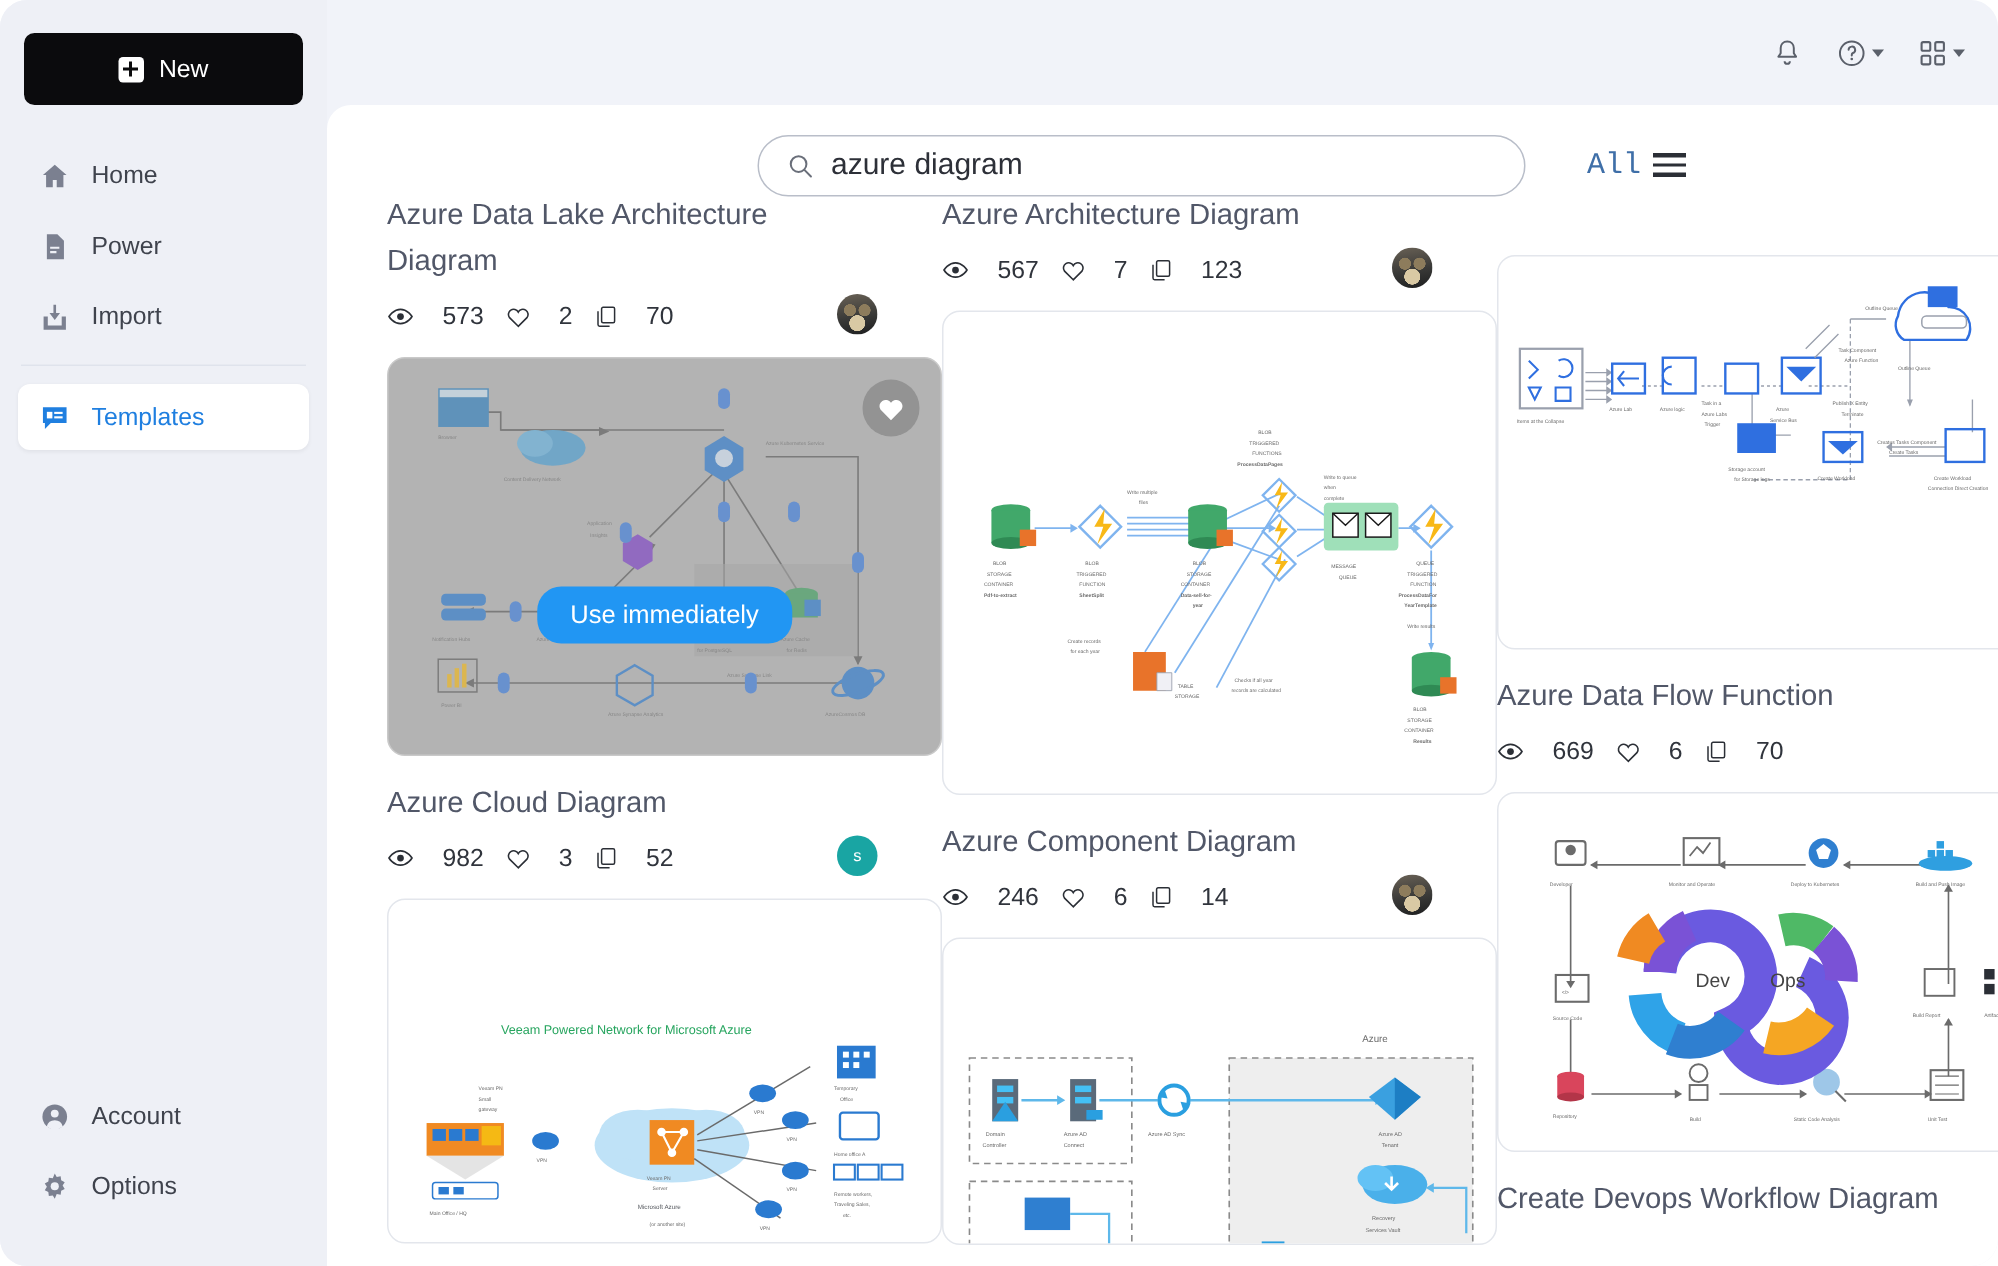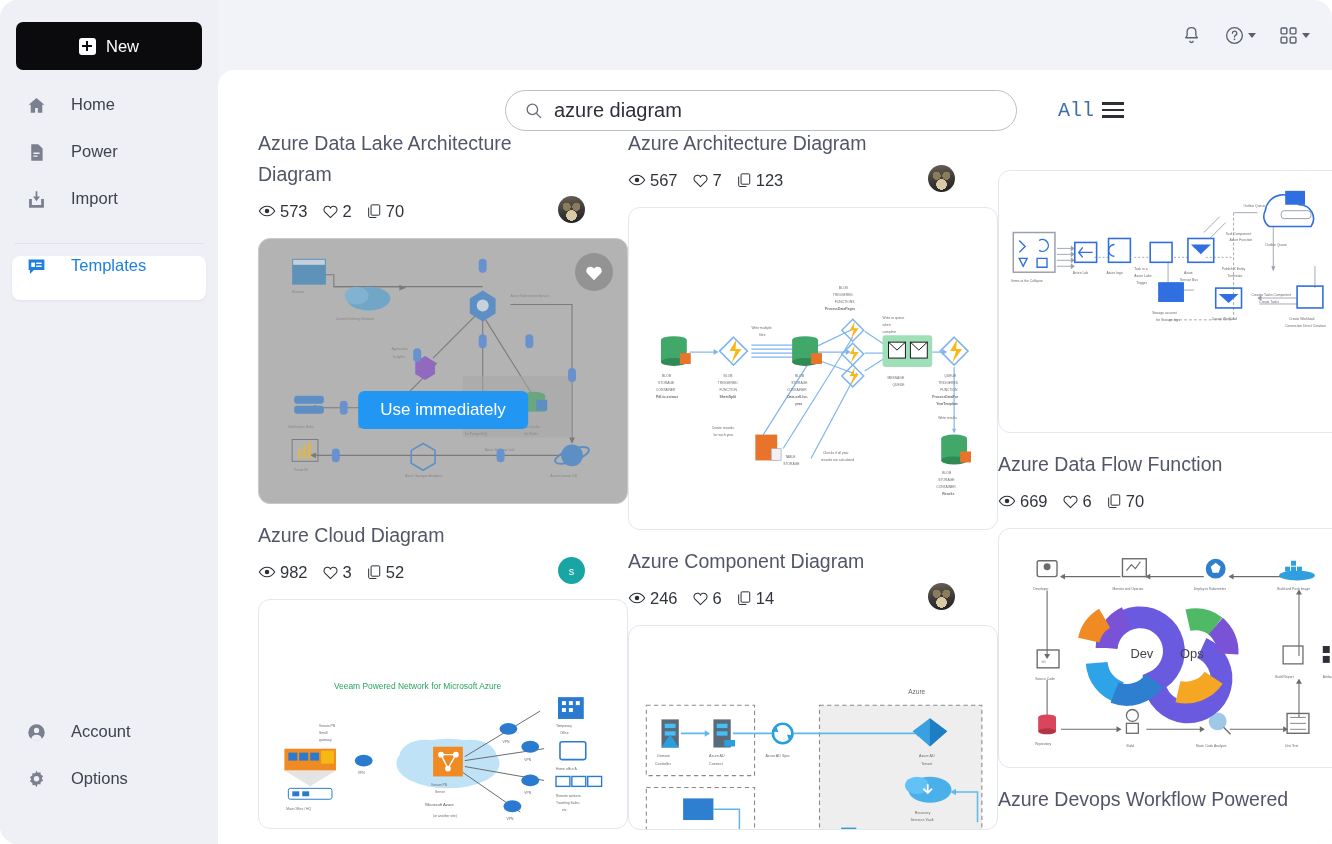--- a/index.html
+++ b/index.html
@@ -43,22 +43,22 @@
   }
   .new-btn .plus-box::before,
   .new-btn .plus-box::after {
     content: ""; position: absolute; background: #0b0b0d;
   }
   .new-btn .plus-box::before { left: 3.5px; right: 3.5px; top: 7.5px; height: 2px; }
   .new-btn .plus-box::after  { top: 3.5px; bottom: 3.5px; left: 7.5px; width: 2px; }
 
   .nav-group { margin-top: 22px; }
   .nav-item {
-    display: flex; 
-    gap: 24px;
+    display: flex; align-items: center;
+    gap: 14px;
     height: 44px;
     margin: 3px 12px;
     padding-left: 14px;
     border-radius: 8px;
     color: #3f434d;
     font-size: 16.5px;
     cursor: pointer;
     user-select: none;
   }
   .nav-item .ico { width: 21px; height: 21px; flex: none; display: block; }
@@ -138,21 +138,21 @@
   .card-title {
     font-size: 19.5px; color: #515768; line-height: 31px;
     max-width: 330px;
   }
   .card-meta {
     display: flex; align-items: center; gap: 14px;
     margin-top: 6px; margin-bottom: 12px;
     position: relative;
     height: 30px;
   }
-  .stat { display: flex; align-items: center; gap: 4px; font-size: 16.5px; color: #30343c; }
+  .stat { display: flex; align-items: center; gap: 19px; font-size: 16.5px; color: #30343c; }
   .avatar {
     position: absolute; right: 43px; top: 0;
     width: 27px; height: 27px; border-radius: 50%;
     overflow: hidden;
   }
   .avatar.photo {
     background:
       radial-gradient(circle at 50% 72%, #d9c9a4 0 22%, rgba(0,0,0,0) 23%),
       radial-gradient(circle at 32% 40%, #8d7c5c 0 16%, rgba(0,0,0,0) 17%),
       radial-gradient(circle at 68% 40%, #8d7c5c 0 16%, rgba(0,0,0,0) 17%),
@@ -177,21 +177,21 @@
   }
   .thumb.hovered .svgwrap { opacity: .62; }
   .thumb .svgwrap { width: 100%; height: 100%; display: block; }
 
   .use-btn {
     position: absolute; left: 50%; top: 50%;
     transform: translate(-50%, 20px);
     background: #2196f3; color: #fff;
     font-size: 17px;
     padding: 9px 22px;
-    border-radius: 6px;
+    border-radius: 16px;
     white-space: nowrap;
     cursor: pointer; user-select: none;
   }
   .fav-btn {
     position: absolute; right: 14px; top: 14px;
     width: 38px; height: 38px; border-radius: 50%;
     background: rgba(120,120,120,.55);
     display: flex; align-items: center; justify-content: center;
     cursor: pointer;
   }
@@ -978,19 +978,19 @@
                 <path d="M218 98 a34 34 0 0 1 12 28" fill="none" stroke="#7a52d6" stroke-width="22"></path>
                 <path d="M216 150 a34 34 0 0 1 -36 14" fill="none" stroke="#f5a623" stroke-width="22"></path>
                 <text x="132" y="130" font-size="13" fill="#444" font-family="Liberation Sans, sans-serif">Dev</text>
                 <text x="182" y="130" font-size="13" fill="#444" font-family="Liberation Sans, sans-serif">Ops</text>
               </g>
             </svg>
           </div>
         </div>
 
         <div class="card">
-          <div class="card-title">Azure Devops Workflow Powered</div>
+          <div class="card-title">Create Devops Workflow Diagram</div>
         </div>
       </div>
 
     </div>
   </main>
 </div>
 
 </body></html>

